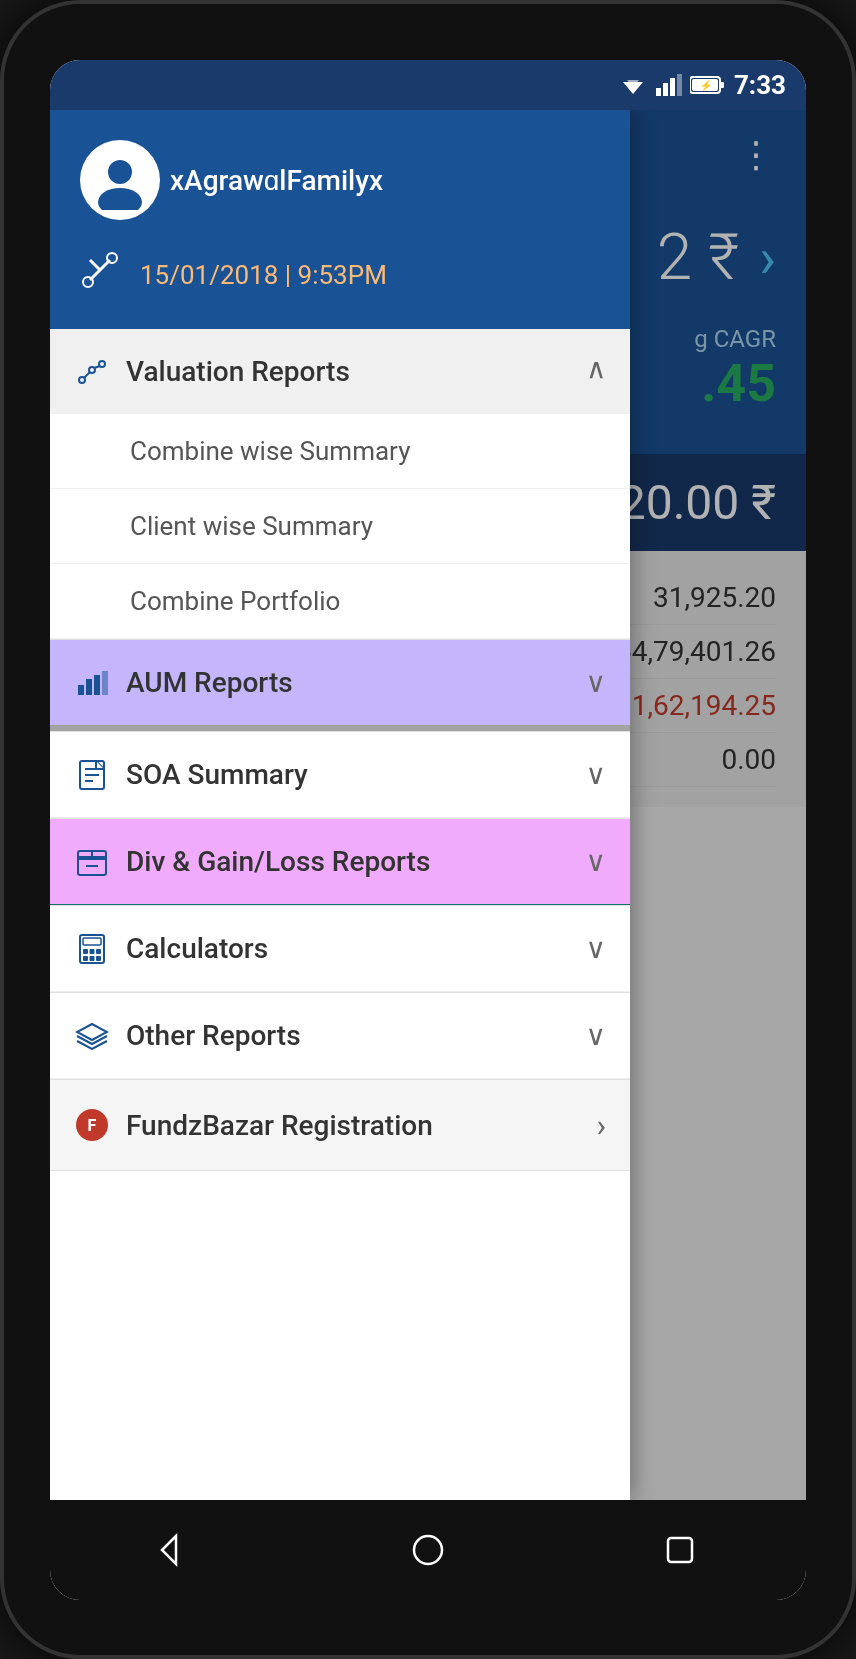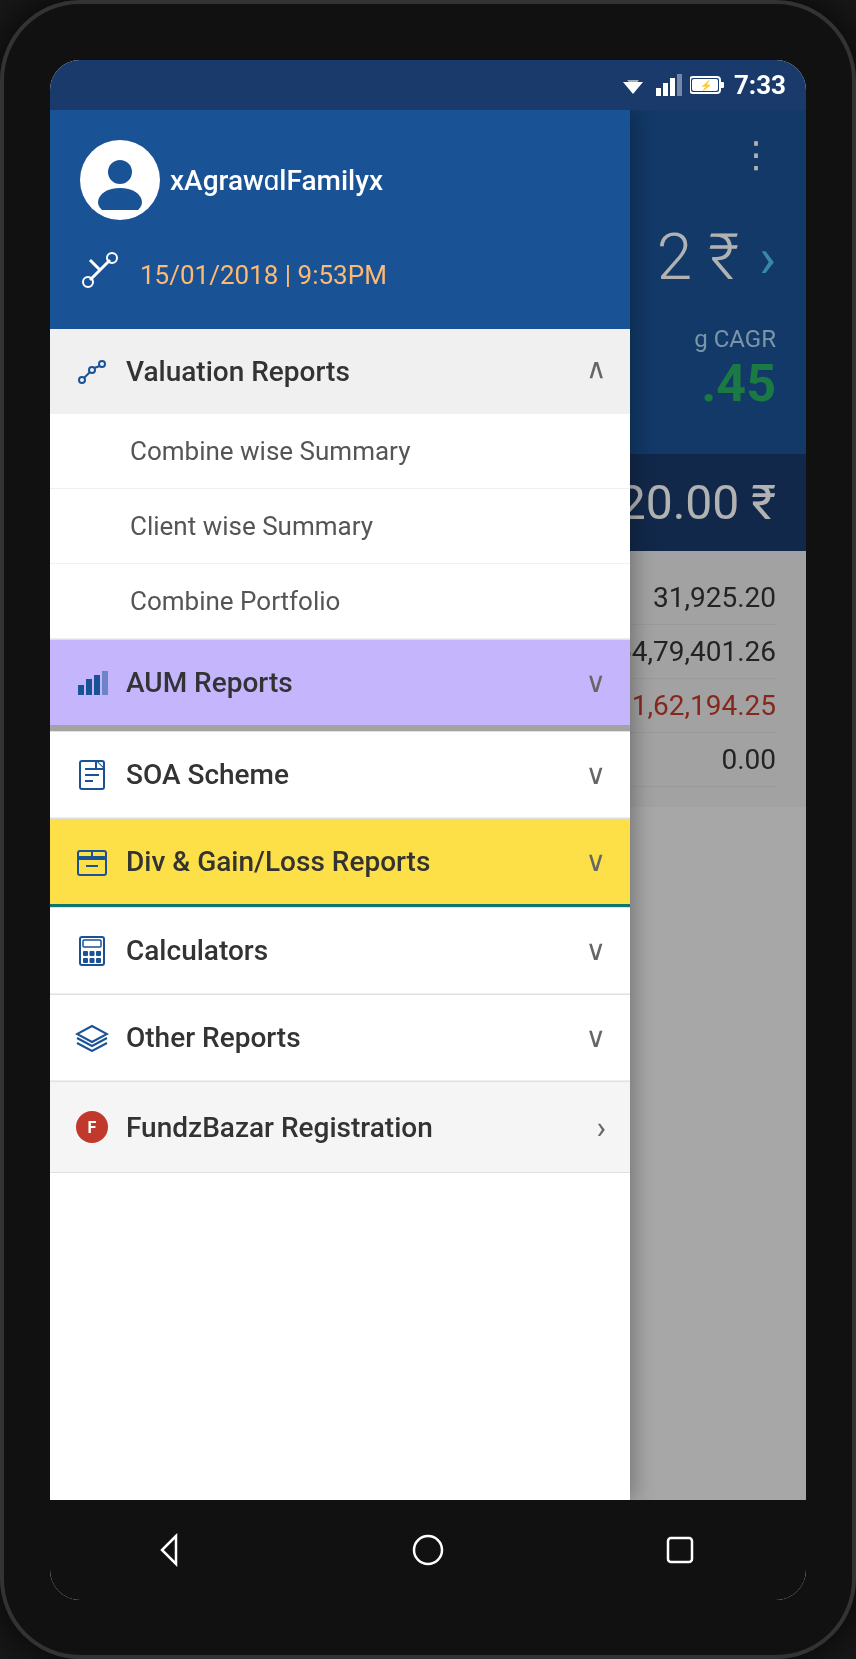--- a/index.html
+++ b/index.html
@@ -403,27 +403,27 @@
             <span class="menu-icon icon-svg">
               <svg width="28" height="32" viewBox="0 0 28 32" fill="none">
                 <rect x="2" y="2" width="24" height="28" rx="2" stroke="#1a5296" stroke-width="2" fill="none"></rect>
                 <line x1="7" y1="10" x2="21" y2="10" stroke="#1a5296" stroke-width="2"></line>
                 <line x1="7" y1="16" x2="21" y2="16" stroke="#1a5296" stroke-width="2"></line>
                 <line x1="7" y1="22" x2="15" y2="22" stroke="#1a5296" stroke-width="2"></line>
                 <path d="M18 2 L26 10" stroke="#1a5296" stroke-width="2" fill="none"></path>
                 <path d="M18 2 L18 10 L26 10" stroke="#1a5296" stroke-width="2" fill="white"></path>
               </svg>
             </span>
-            <span class="menu-label">SOA Scheme</span>
+            <span class="menu-label">SOA Summary</span>
             <span class="menu-chevron">∨</span>
           </div>
         </div>
 
         <div class="menu-section">
-          <div class="menu-section-header" style="background:#fde047;border-bottom:3px solid #0f766e;">
+          <div class="menu-section-header" style="background:#f0abfc;border-bottom:1px solid #0f766e;">
             <span class="menu-icon icon-svg">
               <svg width="32" height="30" viewBox="0 0 32 30" fill="none">
                 <rect x="2" y="10" width="28" height="18" rx="2" stroke="#1a5296" stroke-width="2" fill="none"></rect>
                 <rect x="2" y="4" width="28" height="8" rx="2" stroke="#1a5296" stroke-width="2" fill="none"></rect>
                 <line x1="16" y1="4" x2="16" y2="12" stroke="#1a5296" stroke-width="2"></line>
                 <line x1="10" y1="19" x2="22" y2="19" stroke="#1a5296" stroke-width="2"></line>
               </svg>
             </span>
             <span class="menu-label">Div &amp; Gain/Loss Reports</span>
             <span class="menu-chevron">∨</span>

